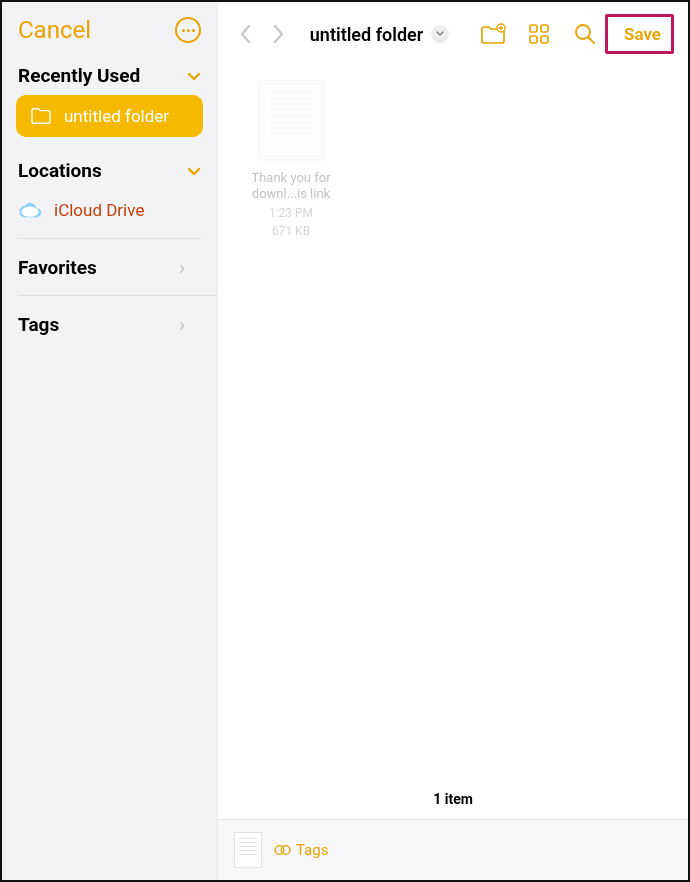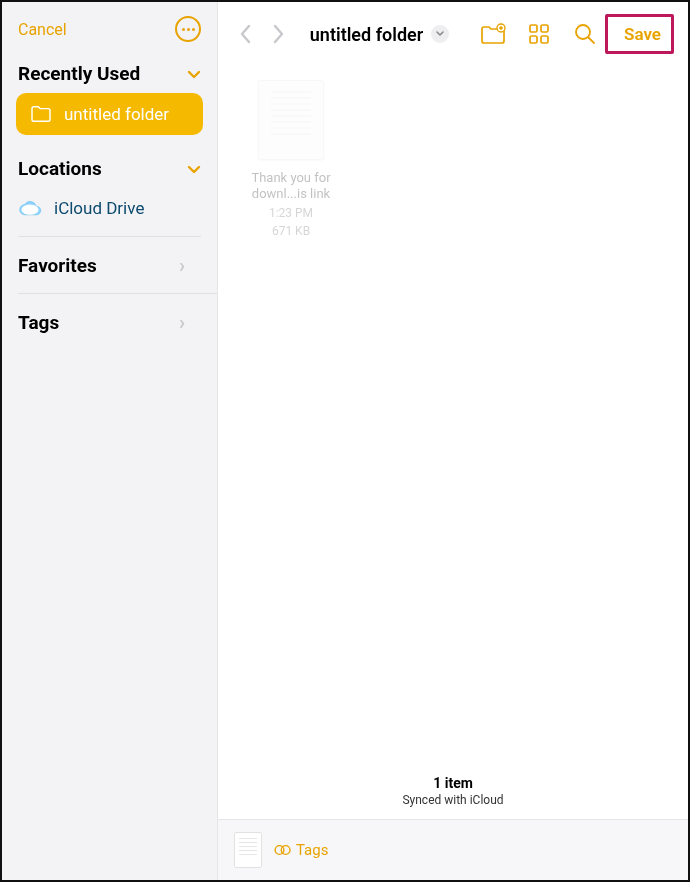--- a/index.html
+++ b/index.html
@@ -1,30 +1,30 @@
 <!DOCTYPE html>
 <html><head>
 <meta charset="utf-8">
 <style>
 * { margin:0; padding:0; box-sizing:border-box; font-family:-apple-system,BlinkMacSystemFont,"Segoe UI",Roboto,Helvetica,Arial,sans-serif; }
 body { width:690px; height:882px; border:2px solid #111; display:flex; background:#fff; overflow:hidden; }
 .sidebar { width:216px; background:#f3f3f5; display:flex; flex-direction:column; padding:0; border-right:1px solid #e6e6e6; }
 .sidebar-top { display:flex; align-items:center; justify-content:space-between; padding:14px 16px 0 16px; }
-.cancel { color:#e8a300; font-size:16px; background:none; border:none; cursor:pointer; }
+.cancel { color:#e8a300; font-size:24px; background:none; border:none; cursor:pointer; }
 .more-icon { width:26px; height:26px; border:2px solid #e8a300; border-radius:50%; display:flex; align-items:center; justify-content:center; cursor:pointer; }
 .more-icon span { display:flex; gap:2px; }
 .more-icon i { width:3px; height:3px; background:#e8a300; border-radius:50%; display:block; }
 .section-header { display:flex; align-items:center; justify-content:space-between; padding:20px 16px 8px 16px; cursor:pointer; }
 .section-header h3 { font-size:19px; font-weight:700; color:#000; }
 .chev { color:#e8a300; font-size:18px; font-weight:600; }
 .folder-pill { margin:0 14px 12px 14px; background:#f5b900; border-radius:10px; padding:11px 14px; display:flex; align-items:center; gap:12px; cursor:pointer; }
 .folder-pill .fi { width:22px; height:18px; }
 .folder-pill span { color:#fff; font-size:17px; }
 .loc-item { padding:10px 16px; display:flex; align-items:center; gap:12px; cursor:pointer; }
-.loc-item span { font-size:17px; color:#0c4a6e; }
+.loc-item span { font-size:17px; color:#c2410c; }
 .cloud-icon { width:24px; height:18px; }
 .ipad-icon { width:20px; height:26px; border:2px solid #e8a300; border-radius:4px; position:relative; }
 .ipad-icon::after { content:""; position:absolute; left:50%; bottom:2px; transform:translateX(-50%); width:4px; height:4px; border:1px solid #e8a300; border-radius:50%; }
 .div { height:1px; background:#e0e0e0; margin:8px 16px 0 16px; }
 .row-link { display:flex; align-items:flex-end; justify-content:space-between; padding:16px 16px; cursor:pointer; border-bottom:1px solid #e0e0e0; margin:0 0 0 16px; padding-left:0; }
 .row-link h3 { font-size:19px; font-weight:700; }
 .row-link .chev2 { color:#c9c9cc; font-size:20px; font-weight:600; padding-right:16px; }
 .main { flex:1; display:flex; flex-direction:column; position:relative; }
 .toolbar { display:flex; align-items:center; padding:12px 14px 8px 14px; gap:4px; }
 .nav-arrow { width:28px; height:28px; display:flex; align-items:center; justify-content:center; cursor:pointer; }
@@ -168,21 +168,20 @@
         <span>Thank you for</span><br>
         <span>downl...is link</span>
       </div>
       <div class="meta">1:23 PM</div>
       <div class="meta">671 KB</div>
     </div>
   </div>
 
   <div class="footer-stats">
     <div class="count">1 item</div>
-    <div class="sync">Synced with iCloud</div>
   </div>
 
   <div class="bottom-bar">
     <div class="mini-thumb"></div>
     <button class="tags-btn">
       <svg class="tags-icon" viewBox="0 0 20 16">
           <circle cx="6" cy="8" r="5" fill="none" stroke="#e8a300" stroke-width="1.6"></circle>
           <circle cx="13" cy="8" r="5" fill="none" stroke="#e8a300" stroke-width="1.6"></circle>
         </svg>
       <span>Tags</span>

